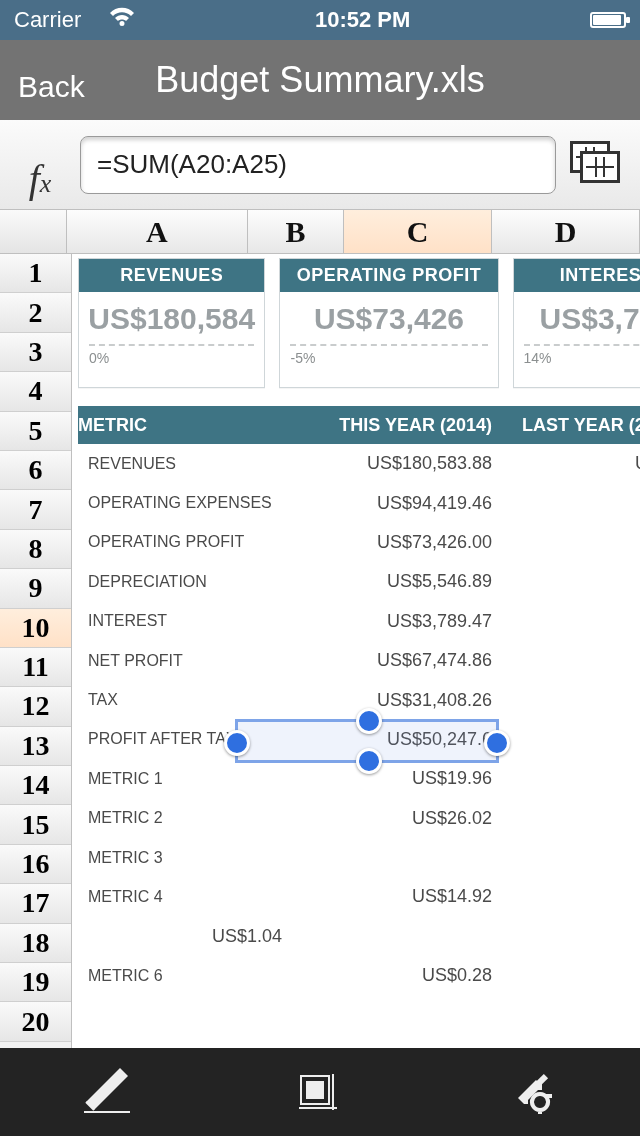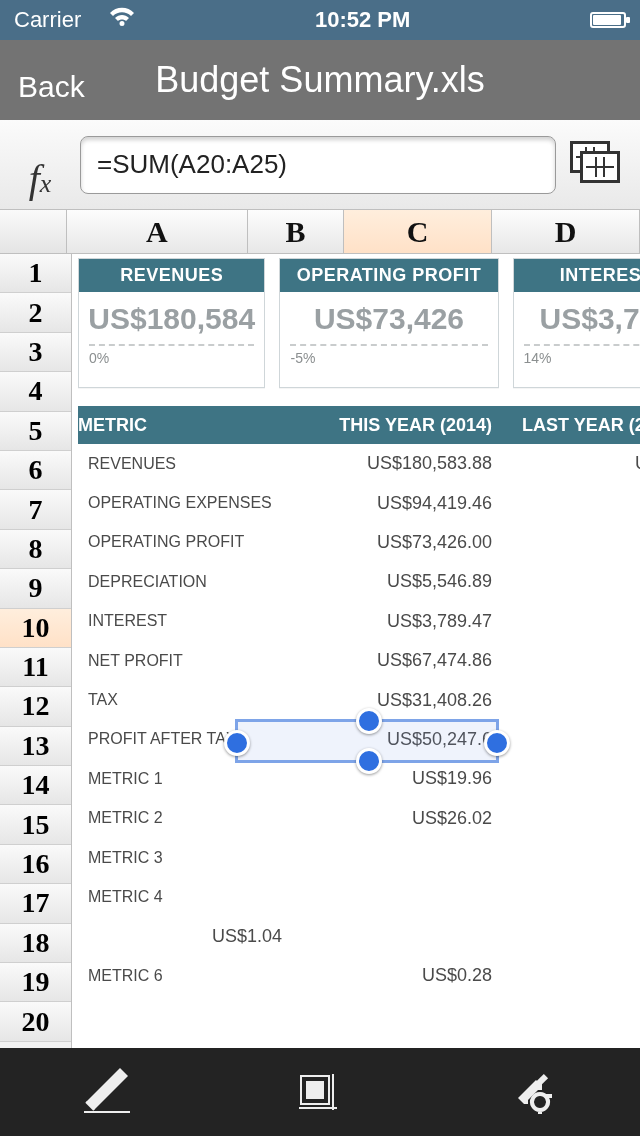--- a/index.html
+++ b/index.html
@@ -220,20 +220,21 @@
           <div class="c1">METRIC 2</div>
           <div class="c2">US$26.02</div>
           <div class="c3">US</div>
         </div>
       <div class="mrow small">
           <div class="c1">METRIC 3</div>
           <div class="c3">US</div>
         </div>
       <div class="mrow small">
           <div class="c1">METRIC 4</div>
+          <div class="c2">US$14.92</div>
           <div class="c3">US</div>
         </div>
       <div class="mrow small">
           <div class="c2">US$1.04</div>
           <div class="c3">U</div>
         </div>
       <div class="mrow small">
           <div class="c1">METRIC 6</div>
           <div class="c2">US$0.28</div>
           <div class="c3">U</div>

